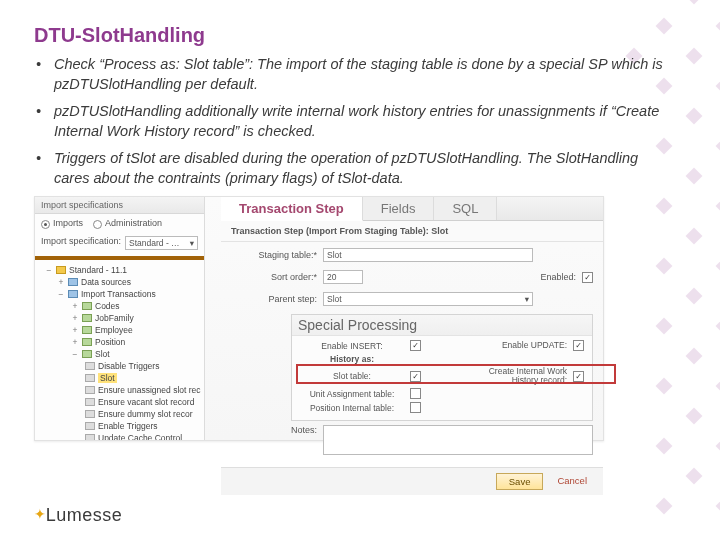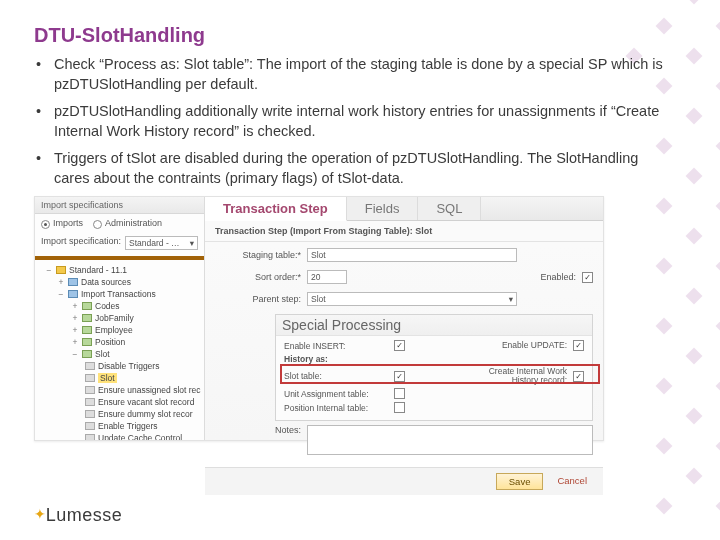--- a/index.html
+++ b/index.html
@@ -28,20 +28,21 @@
   }
   h1.title {
     color: #8e3a8e;
     font-weight: 700;
     font-size: 20px;
     padding: 24px 0 8px 34px;
   }
   ul.bullets {
     list-style: none;
     padding: 0 54px 0 54px;
+    font-style: italic;
   }
   ul.bullets li {
     position: relative;
     font-size: 14.5px;
     line-height: 1.35;
     color: #3b3b3b;
     margin-bottom: 8px;
     padding-left: 0;
   }
   ul.bullets li::before {
@@ -53,20 +54,21 @@
   .shot {
     margin: 8px 0 0 34px;
     width: 570px;
     height: 245px;
     border: 1px solid #e2e2e2;
     background: linear-gradient(#fbfbfb, #f6f6f6);
     display: flex;
     font-size: 9px;
     color: #555;
     box-shadow: 0 1px 2px rgba(0,0,0,0.08);
+    gap: 16px;
   }
   .left-pane {
     width: 170px;
     border-right: 1px solid #dcdcdc;
     background: #fdfdfd;
     display: flex;
     flex-direction: column;
   }
   .pane-hdr {
     background: linear-gradient(#f4f4f4,#e9e9e9);
@@ -192,21 +194,21 @@
     margin:4px 0 4px 60px;
     background:#fcfcfc;
   }
   .group-hdr {
     font-size:14px; color:#666; padding:2px 6px;
     border-bottom:1px solid #e3e3e3;
     background:linear-gradient(#f6f6f6,#efefef);
   }
   .group-body { padding:4px 8px;}
   .grow { display:flex; align-items:center; margin-bottom:3px; font-size:8.5px;}
-  .glab { width:110px; text-align:left; padding-right:6px; color:#555;}
+  .glab { width:110px; text-align:center; padding-right:6px; color:#555;}
   .glab2 { width:115px; text-align:right; padding-right:6px; color:#555; line-height:1.05;}
   .hl-red {
     position:absolute;
     border:2px solid #c23a3a;
     pointer-events:none;
   }
   .notesbox {
     flex:1; min-width:150px; height:30px;
     border:1px solid #bbb; background:#fff;
   }

